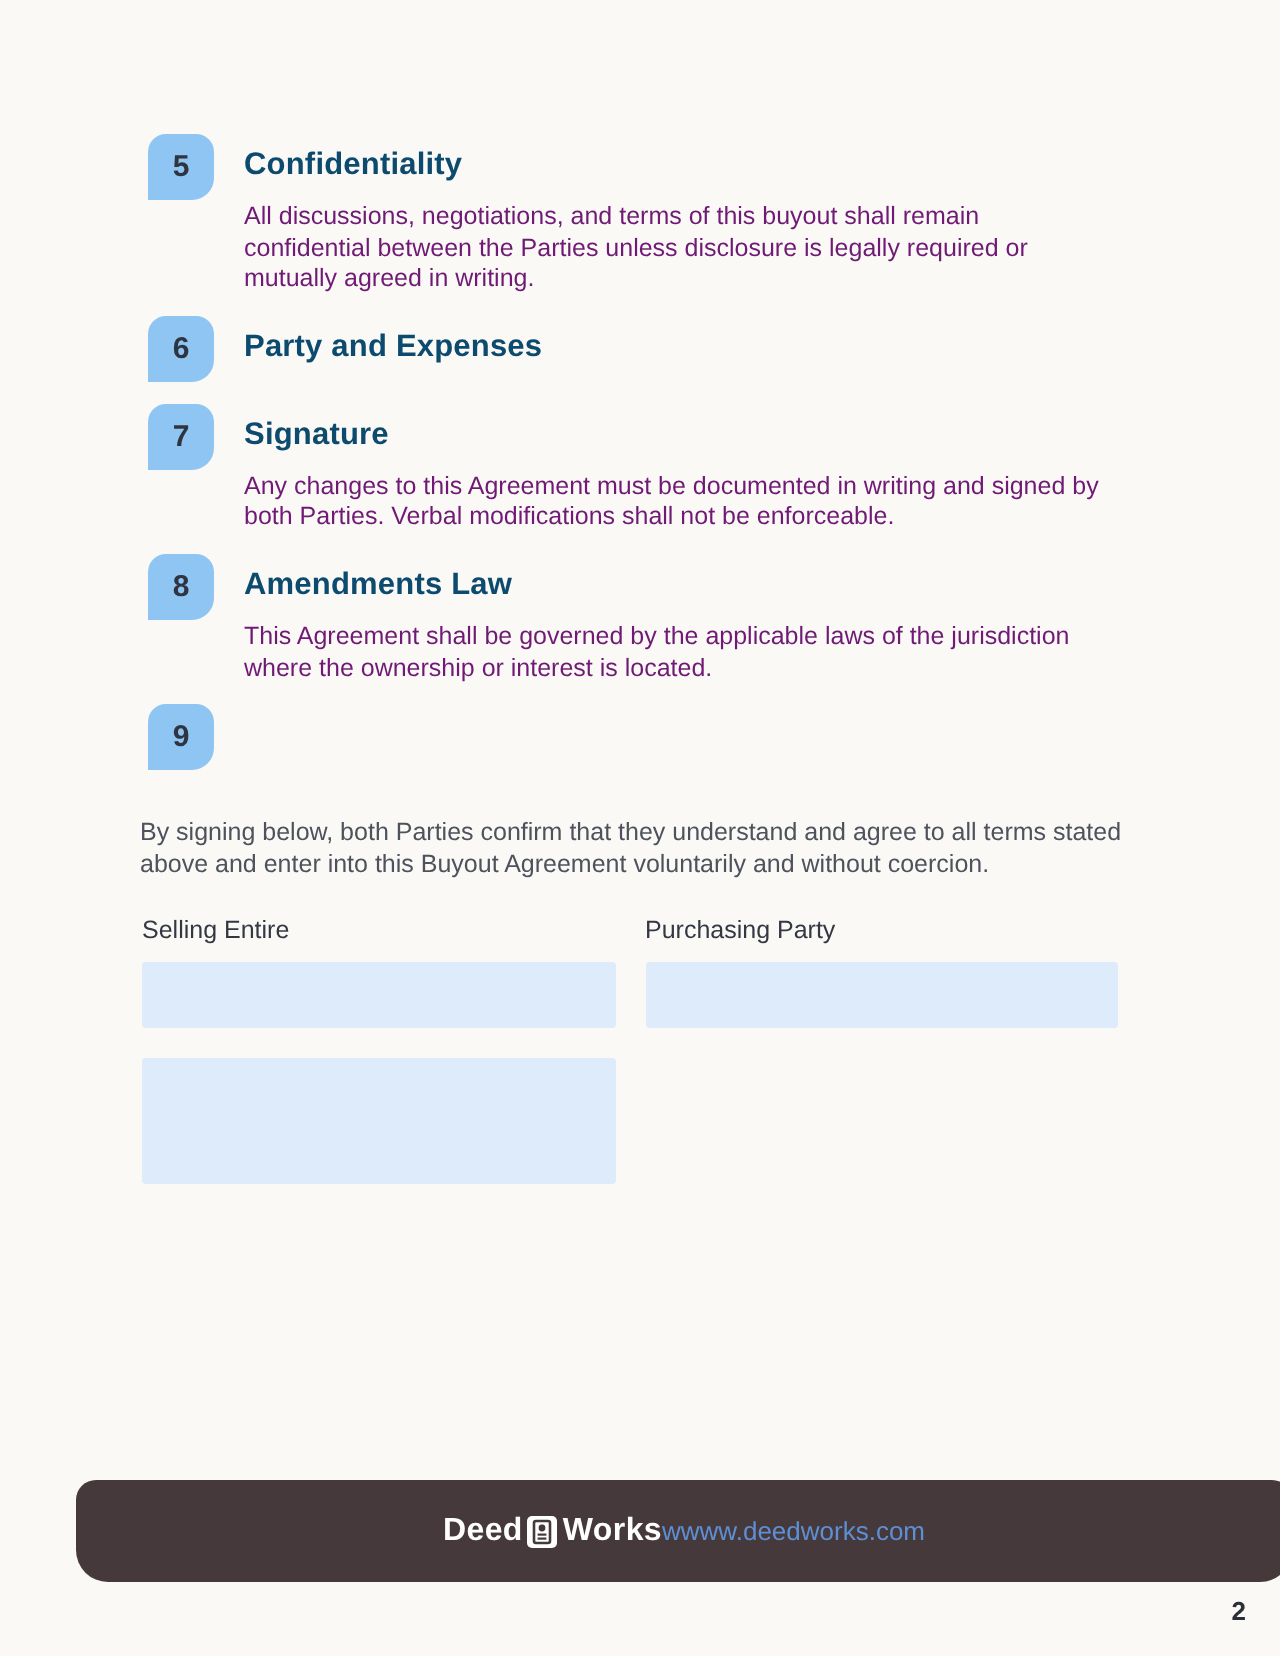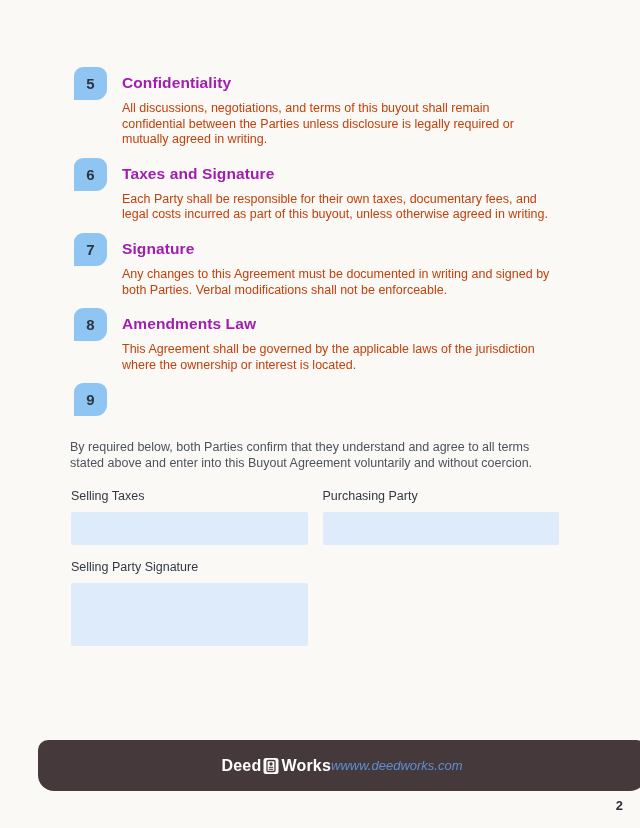--- a/index.html
+++ b/index.html
@@ -17,25 +17,25 @@
     flex: 0 0 33px;
     width: 33px; height: 33px;
     margin-left: 4px;
     background: #8FC5F2;
     border-radius: 9px 9px 11px 0;
     display: flex; align-items: center; justify-content: center;
     font-size: 15px; font-weight: 700; color: #2E3440;
   }
   .clause-body h2 {
     margin: 7px 0 9px 0;
-    font-size: 15.5px; font-weight: 700; color: #a21caf;
+    font-size: 15.5px; font-weight: 700; color: #0c4a6e;
     letter-spacing: 0.1px;
   }
   .clause-body p {
-    font-size: 12.5px; line-height: 15.6px; color: #c2410c;
+    font-size: 12.5px; line-height: 15.6px; color: #701a75;
     max-width: 434px;
   }
 
   .closing {
     margin-top: 24px;
     font-size: 12.5px; line-height: 15.8px; color: #4D525C;
     max-width: 496px;
   }
 
   .sig-grid {
@@ -66,21 +66,21 @@
     padding: 0 30px 0 30px;
   }
   .brand {
     display: flex; align-items: center;
     color: #FFFFFF; font-size: 16px; font-weight: 700;
     letter-spacing: 0.2px;
   }
   .brand .logo-icon { margin: 0 2px; display: inline-flex; }
   .footer-url {
     font-size: 13px; color: #5E8FD5; font-weight: 500;
-    text-decoration: none; cursor: pointer; font-style: italic;
+    text-decoration: none; cursor: pointer;
   }
 
   .page-number {
     position: absolute;
     right: 17px; top: 798px;
     font-size: 13px; font-weight: 700; color: #2B2F38;
   }
 </style>
 </head>
 <body>
@@ -91,22 +91,21 @@
     <div class="badge">5</div>
     <div class="clause-body">
       <h2>Confidentiality</h2>
       <p>All discussions, negotiations, and terms of this buyout shall remain confidential between the Parties unless disclosure is legally required or mutually agreed in writing.</p>
     </div>
   </section>
 
   <section class="clause">
     <div class="badge">6</div>
     <div class="clause-body">
-      <h2>Taxes and Signature</h2>
-      <p>Each Party shall be responsible for their own taxes, documentary fees, and legal costs incurred as part of this buyout, unless otherwise agreed in writing.</p>
+      <h2>Party and Expenses</h2>
     </div>
   </section>
 
   <section class="clause">
     <div class="badge">7</div>
     <div class="clause-body">
       <h2>Signature</h2>
       <p>Any changes to this Agreement must be documented in writing and signed by both Parties. Verbal modifications shall not be enforceable.</p>
     </div>
   </section>
@@ -118,33 +117,32 @@
       <p>This Agreement shall be governed by the applicable laws of the jurisdiction where the ownership or interest is located.</p>
     </div>
   </section>
 
   <section class="clause">
     <div class="badge">9</div>
     <div class="clause-body">
     </div>
   </section>
 
-  <p class="closing">By required below, both Parties confirm that they understand and agree to all terms stated above and enter into this Buyout Agreement voluntarily and without coercion.</p>
+  <p class="closing">By signing below, both Parties confirm that they understand and agree to all terms stated above and enter into this Buyout Agreement voluntarily and without coercion.</p>
 
   <div class="sig-grid">
     <div>
-      <div class="sig-label">Selling Taxes</div>
+      <div class="sig-label">Selling Entire</div>
       <div class="sig-box small"></div>
     </div>
     <div>
       <div class="sig-label">Purchasing Party</div>
       <div class="sig-box small"></div>
     </div>
     <div>
-      <div class="sig-label">Selling Party Signature</div>
       <div class="sig-box large"></div>
     </div>
   </div>
 
 </main>
 
 <footer class="footer-bar">
   <div class="brand">
     <span>Deed</span>
     <span class="logo-icon">

